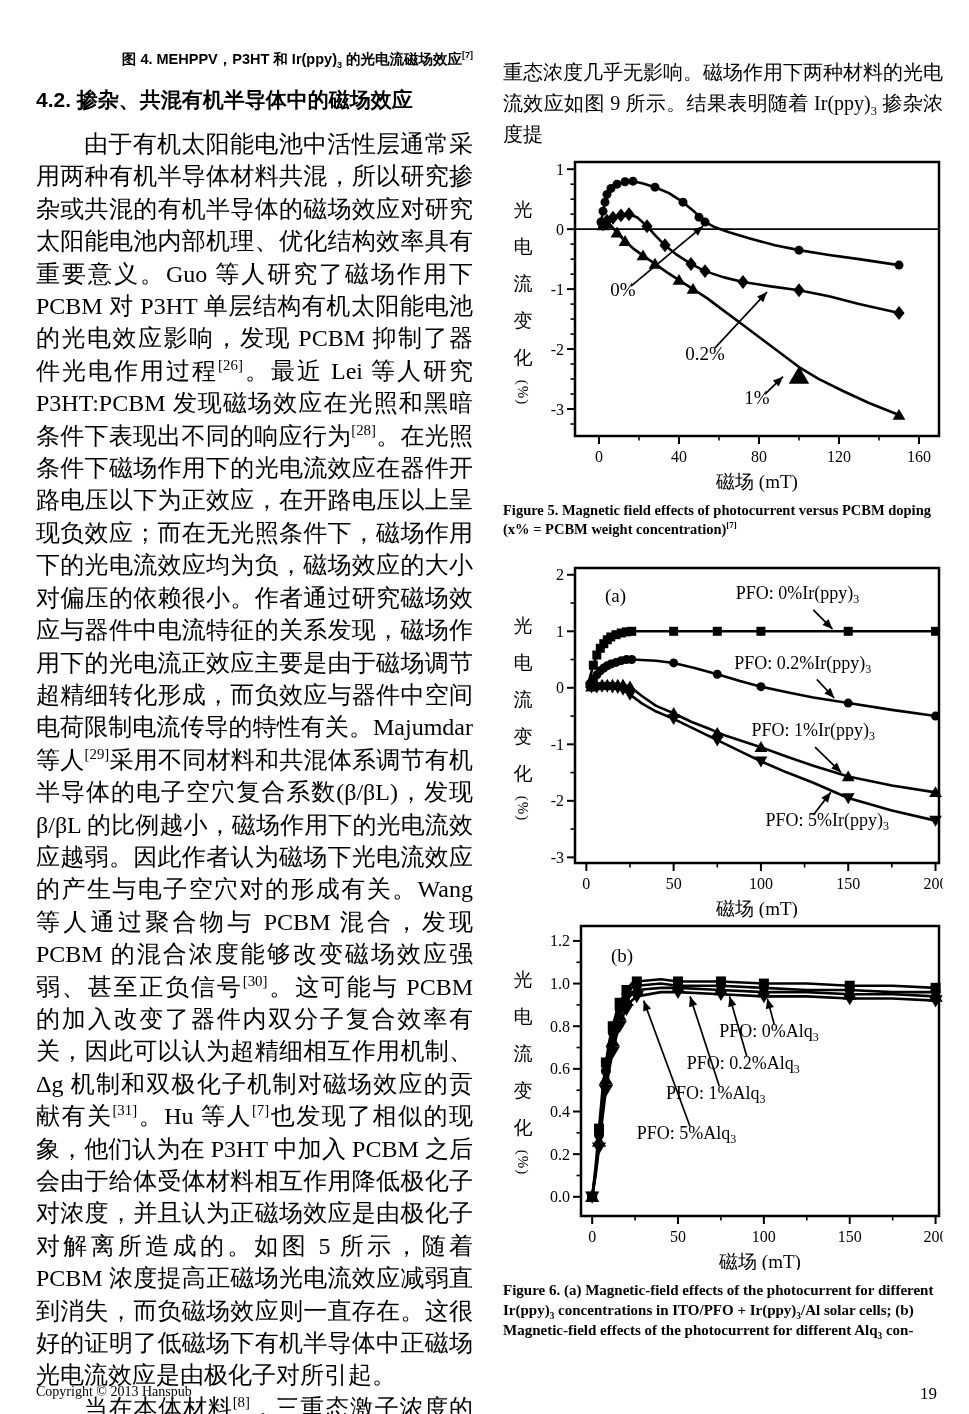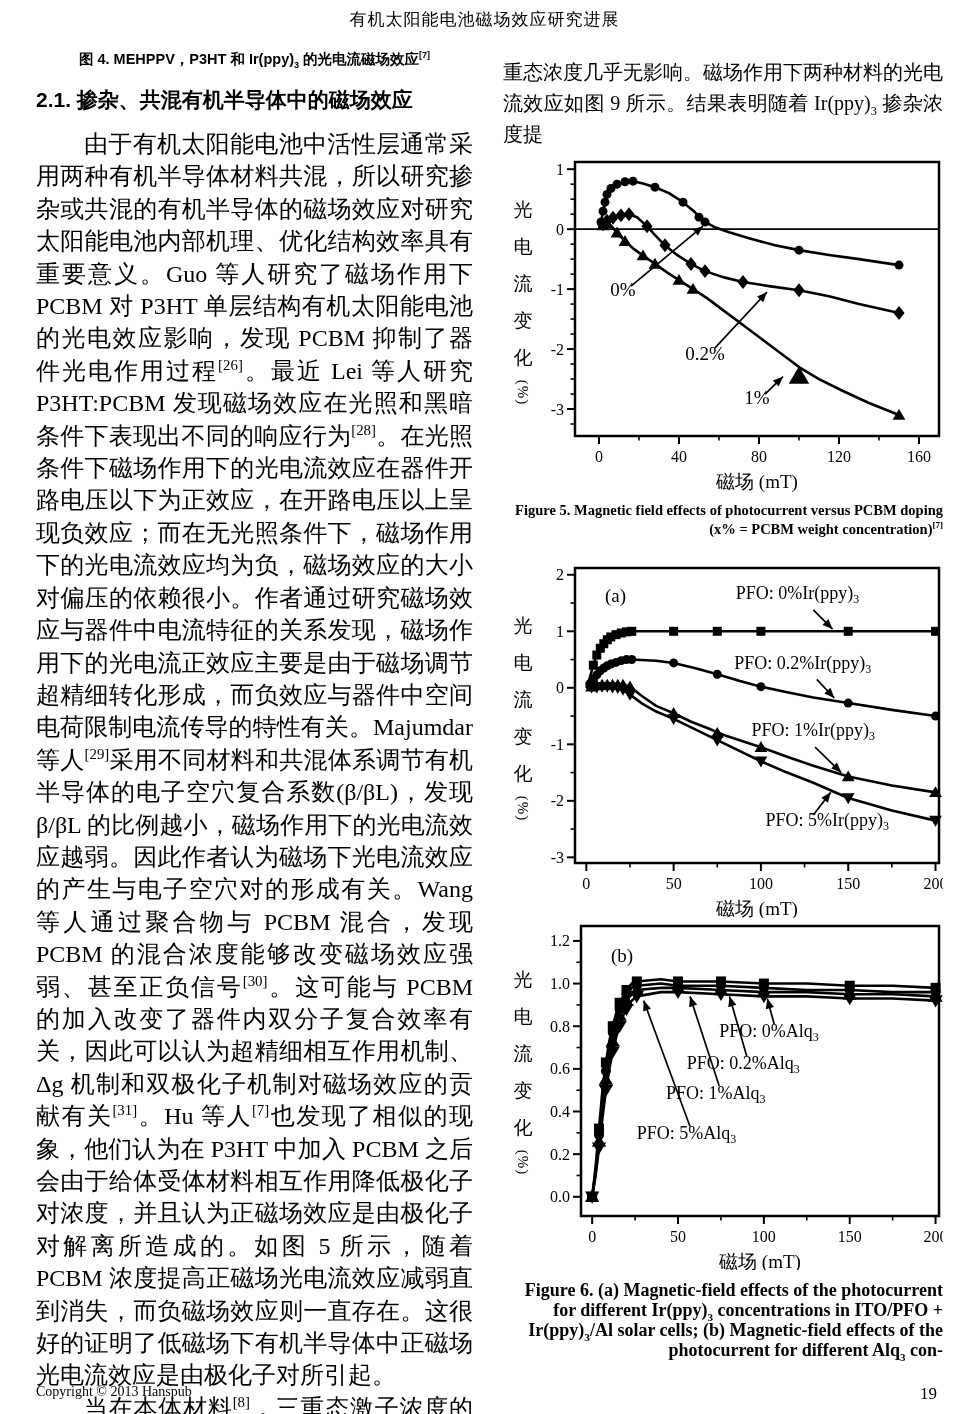--- a/index.html
+++ b/index.html
@@ -1,59 +1,58 @@
 <!DOCTYPE html>
 <html><head>
 <meta charset="utf-8">
 <style>
   html,body{margin:0;padding:0;background:#e8e8e8;}
   .page{position:relative;width:969px;height:1414px;background:#ffffff;margin:0 auto;
         font-family:"Liberation Serif","DejaVu Serif",serif;color:#000;overflow:hidden;}
   .header{position:absolute;top:8px;left:0;width:100%;text-align:center;font-size:17px;letter-spacing:1px;}
   .col-left{position:absolute;left:36px;top:50px;width:437px;}
   .col-right{position:absolute;left:503px;top:57px;width:440px;}
-  .fig4cap{text-align:center;font-weight:bold;font-size:14.5px;
+  .fig4cap{text-align:right;font-weight:bold;font-size:14.5px;
            font-family:"Liberation Sans","DejaVu Sans",sans-serif;}
   .h42{font-family:"Liberation Sans","DejaVu Sans",sans-serif;font-weight:bold;
        font-size:21px;margin-top:17px;margin-bottom:0;}
   .body-p{font-size:24px;line-height:32.4px;text-align:justify;text-indent:2em;margin:0;}
   .body-p.first{margin-top:14px;}
   sup{font-size:0.62em;line-height:0;vertical-align:super;}
   sub{font-size:0.62em;line-height:0;vertical-align:sub;}
   .intro{font-size:20px;line-height:31px;text-align:justify;margin:0;}
   .figrow{display:flex;align-items:stretch;}
   .figrow.f5{margin-top:6px;}
   .figrow.f6a{margin-top:24px;}
   .figrow.f6b{margin-top:2px;}
   .ylab{width:40px;display:flex;flex-direction:column;align-items:center;justify-content:center;
         gap:11px;font-size:19px;padding-bottom:52px;flex:0 0 40px;}
   .ylab .pct{transform:rotate(90deg);font-size:15px;margin-top:2px;letter-spacing:1px;}
-  .cap{font-weight:bold;text-align:right;font-size:14.5px;line-height:19px;margin-top:8px;}
+  .cap{font-weight:bold;text-align:left;font-size:14.5px;line-height:19px;margin-top:8px;}
   .cap .en{font-family:"Liberation Serif","DejaVu Serif",serif;display:block;}
   .cap .zh{font-family:"Liberation Sans","DejaVu Sans",sans-serif;display:block;}
-  .cap6{margin-top:10px;font-size:18px;line-height:20px;}
+  .cap6{margin-top:10px;font-size:15px;line-height:20px;}
   .footer-left{position:absolute;left:36px;top:1384px;font-size:14px;}
   .footer-right{position:absolute;right:32px;top:1384px;font-size:17px;}
   svg text{font-family:"Liberation Serif","DejaVu Serif",serif;fill:#000;}
   .t-tick{font-size:16px;}
   .t-axis{font-size:19px;}
   .t-anno{font-size:18px;}
   .t-anno5{font-size:19px;}
   .t-panel{font-size:19px;}
 </style>
 </head>
 <body>
 
 <div class="page">
 
-  <div class="header">有机太阳能电池磁场效应研究进展</div>
 
   <div class="col-left">
     <div class="fig4cap"><span>图 4. MEHPPV，P3HT 和 Ir(ppy)</span><sub>3</sub><span> 的光电流磁场效应</span><sup>[7]</sup></div>
-    <div class="h42">2.1. 掺杂、共混有机半导体中的磁场效应</div>
+    <div class="h42">4.2. 掺杂、共混有机半导体中的磁场效应</div>
     <p class="body-p first"><span>由于有机太阳能电池中活性层通常采用两种有机半导体材料共混，所以研究掺杂或共混的有机半导体的磁场效应对研究太阳能电池内部机理、优化结构效率具有重要意义。Guo 等人研究了磁场作用下 PCBM 对 P3HT 单层结构有机太阳能电池的光电效应影响，发现 PCBM 抑制了器件光电作用过程</span><sup>[26]</sup><span>。最近 Lei 等人研究 P3HT:PCBM 发现磁场效应在光照和黑暗条件下表现出不同的响应行为</span><sup>[28]</sup><span>。在光照条件下磁场作用下的光电流效应在器件开路电压以下为正效应，在开路电压以上呈现负效应；而在无光照条件下，磁场作用下的光电流效应均为负，磁场效应的大小对偏压的依赖很小。作者通过研究磁场效应与器件中电流特征的关系发现，磁场作用下的光电流正效应主要是由于磁场调节超精细转化形成，而负效应与器件中空间电荷限制电流传导的特性有关。Majumdar 等人</span><sup>[29]</sup><span>采用不同材料和共混体系调节有机半导体的电子空穴复合系数(β/βL)，发现 β/βL 的比例越小，磁场作用下的光电流效应越弱。因此作者认为磁场下光电流效应的产生与电子空穴对的形成有关。Wang 等人通过聚合物与 PCBM 混合，发现 PCBM 的混合浓度能够改变磁场效应强弱、甚至正负信号</span><sup>[30]</sup><span>。这可能与 PCBM 的加入改变了器件内双分子复合效率有关，因此可以认为超精细相互作用机制、Δg 机制和双极化子机制对磁场效应的贡献有关</span><sup>[31]</sup><span>。Hu 等人</span><sup>[7]</sup><span>也发现了相似的现象，他们认为在 P3HT 中加入 PCBM 之后会由于给体受体材料相互作用降低极化子对浓度，并且认为正磁场效应是由极化子对解离所造成的。如图 5 所示，随着 PCBM 浓度提高正磁场光电流效应减弱直到消失，而负磁场效应则一直存在。这很好的证明了低磁场下有机半导体中正磁场光电流效应是由极化子对所引起。</span></p>
     <p class="body-p"><span>当在本体材料</span><sup>[8]</sup><span>，三重态激子浓度的增加引起了低磁场强度下的光电流负效应。当在本体材料 PFO(poly(9,9-dioctylfluorenyl-1,7-diyl))中分别掺入具有相似吸光度和 LUMO、HOMO 能级的小分子材料 Ir(ppy)</span><sub>3</sub><span> 和 Alq</span><sub>3</sub><span> 时，Ir(ppy)</span><sub>3</sub><span> 的加入增加本体材料 PFO 三重态的浓度，而 Alq</span><sub>3</sub><span> 的掺杂对本体材料 PFO 中三</span></p>
   </div>
 
   <div class="col-right">
     <p class="intro"><span>重态浓度几乎无影响。磁场作用下两种材料的光电流效应如图 9 所示。结果表明随着 Ir(ppy)</span><sub>3</sub><span> 掺杂浓度提</span></p>
 
     <div class="figrow f5">
       <div class="ylab">
           <span>光</span>

